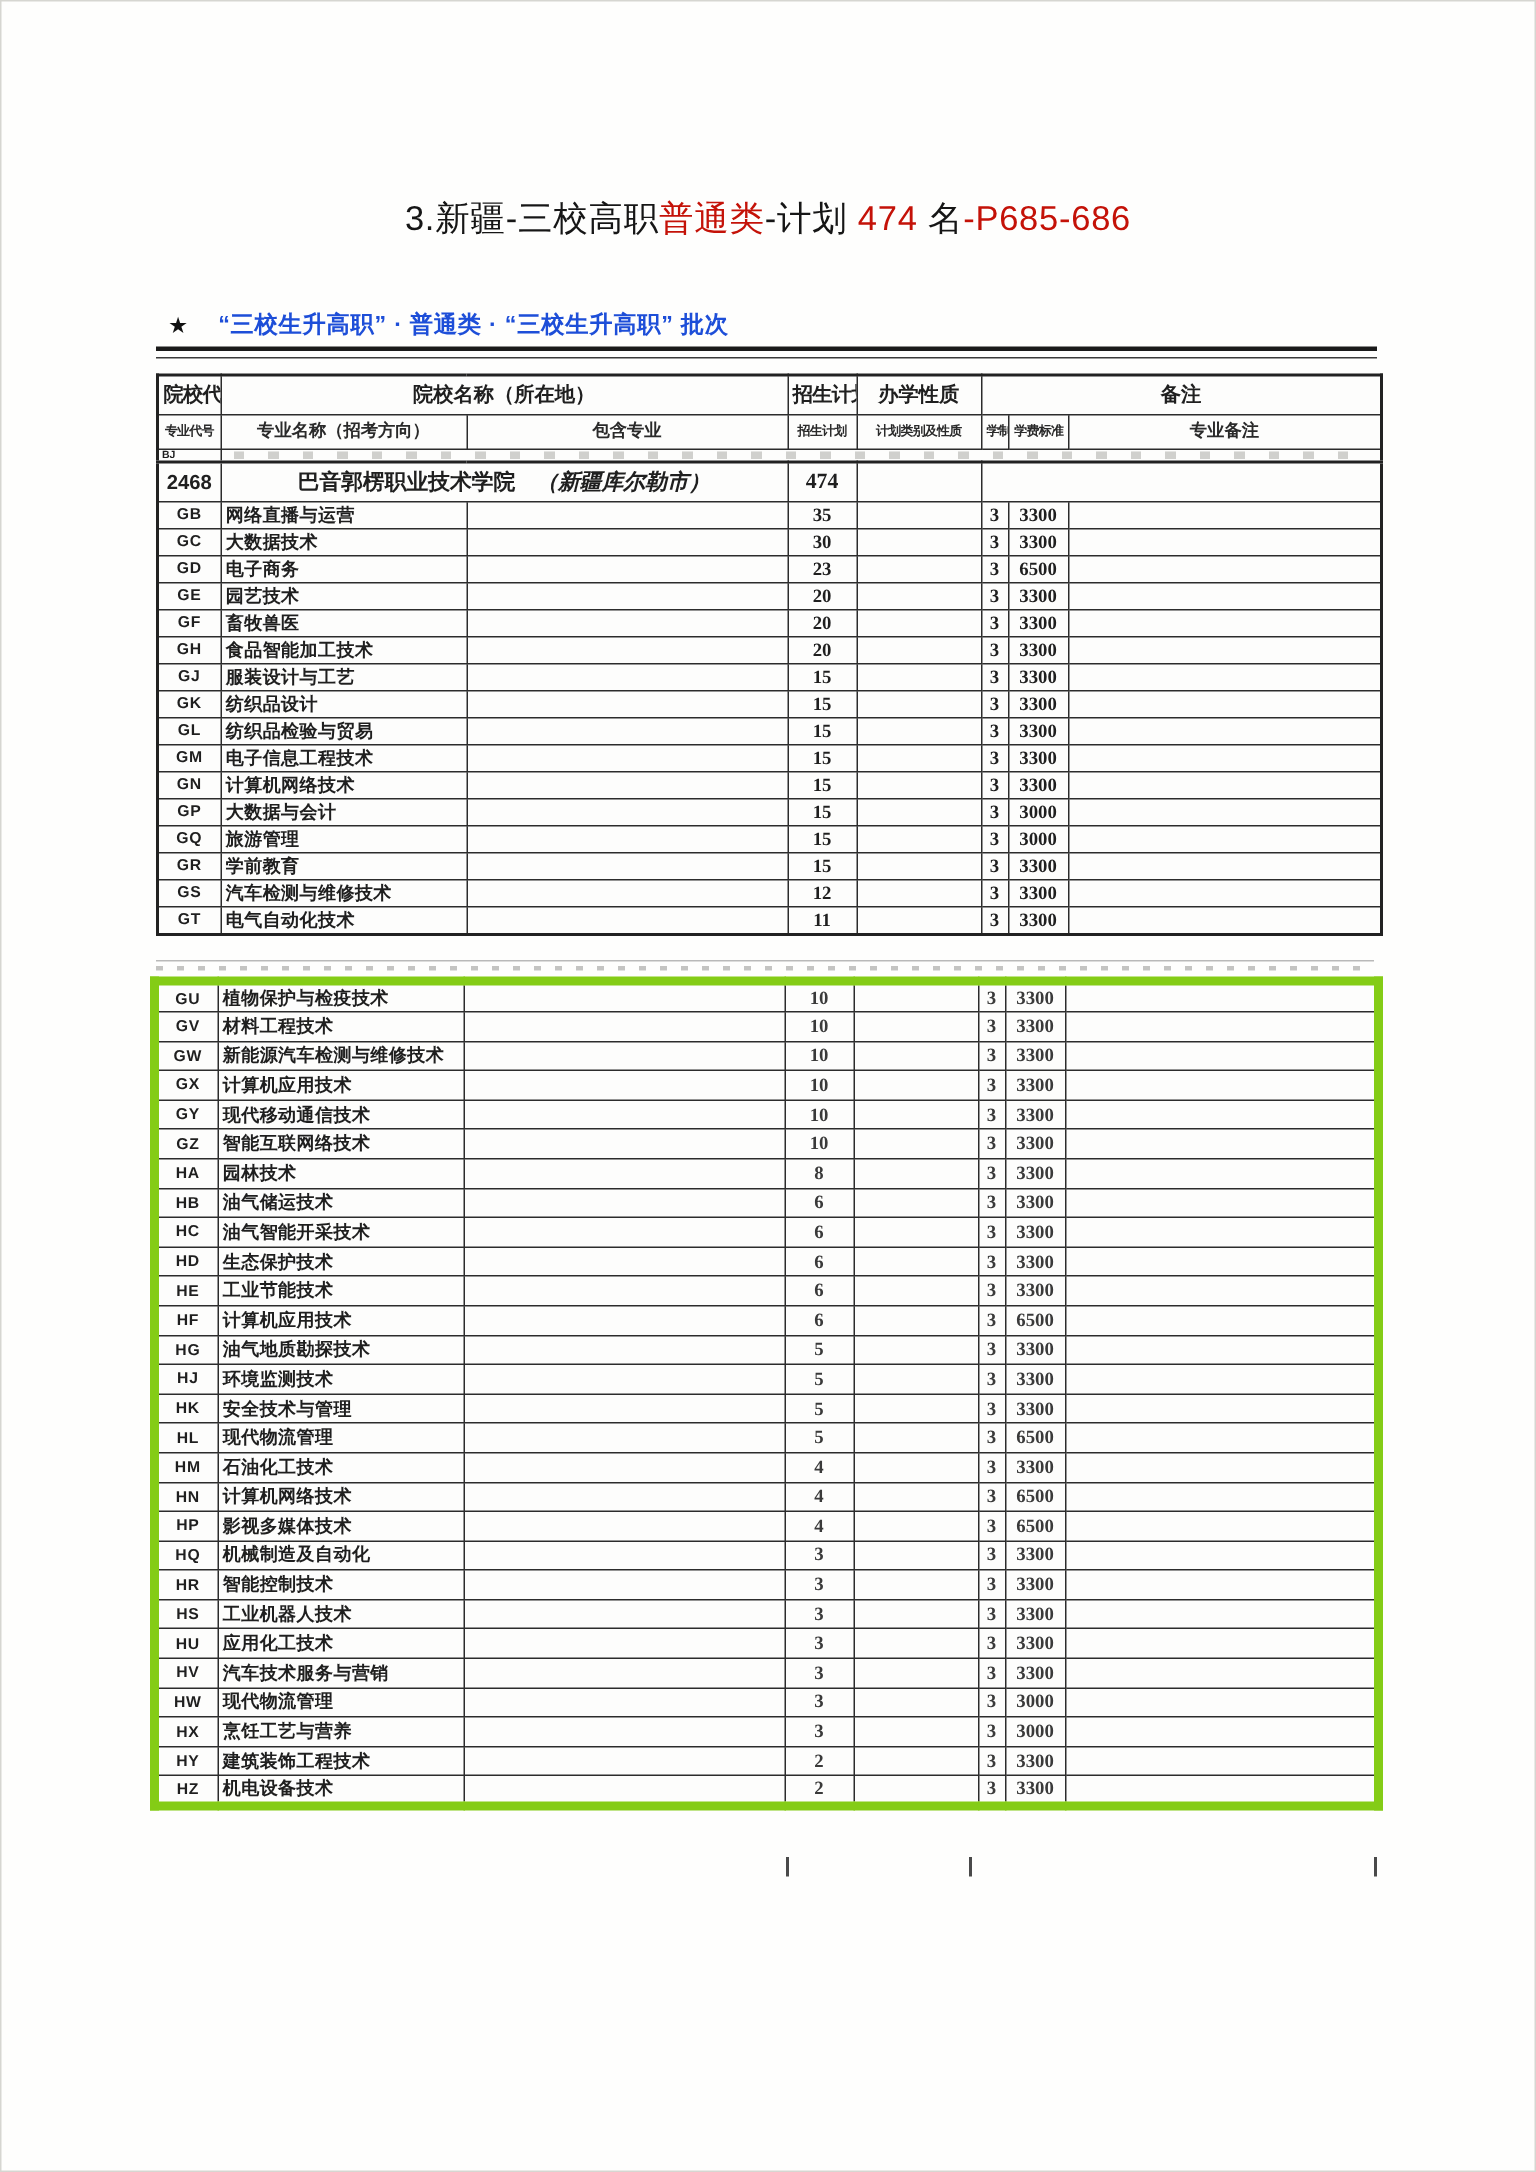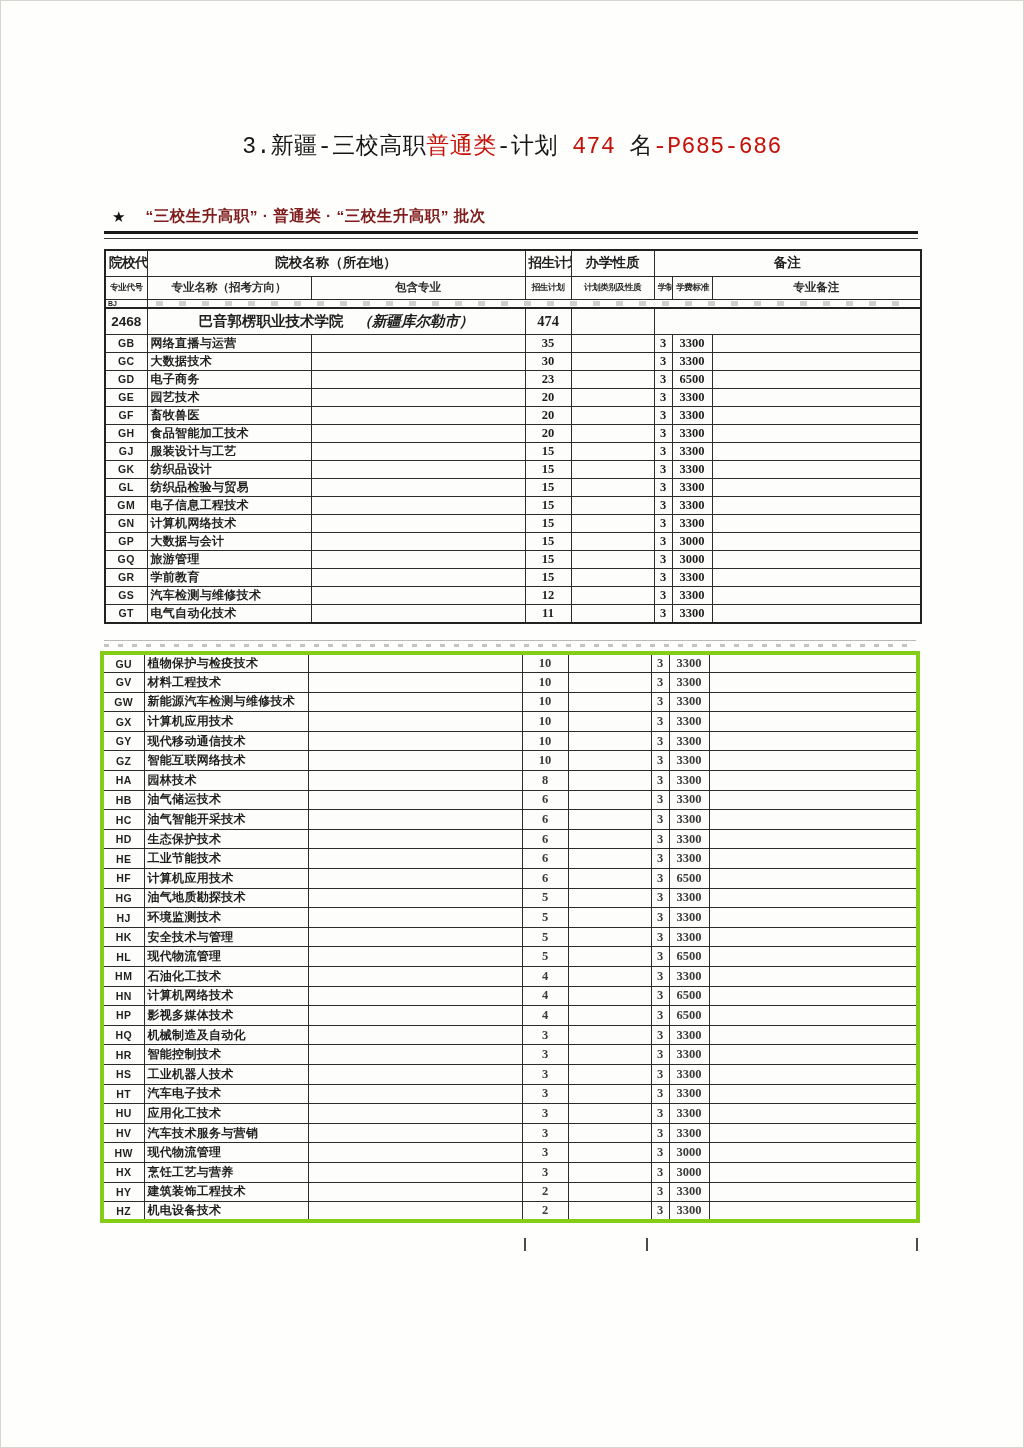--- a/index.html
+++ b/index.html
@@ -4,40 +4,40 @@
 <style>
   html,body{margin:0;padding:0;background:#ffffff;}
   .page{
     position:relative;width:1024px;height:1448px;background:#fefefd;
     box-shadow:inset 0 0 0 1px #d6d6d1;overflow:hidden;
     font-family:"Liberation Sans","DejaVu Sans",sans-serif;color:#1b1b1b;
   }
   
   .doc-title{
     position:absolute;top:130px;left:0;width:100%;text-align:center;
-    font-family:Liberation Mono, monospace;
+    font-family:Liberation Sans, sans-serif;
     font-size:23px;font-weight:400;letter-spacing:.5px;color:#161616;
   }
   .doc-title .red{color:#c41208;}
   
   .batch-line{position:absolute;top:206px;left:112px;width:800px;display:flex;align-items:center;}
   .batch-star{font-size:15px;margin-right:20px;color:#111;}
-  .batch-text{font-size:15.5px;font-weight:700;color:#7f1d1d;letter-spacing:.5px;}
+  .batch-text{font-size:15.5px;font-weight:700;color:#1d4ed8;letter-spacing:.5px;}
   .batch-rule{
     position:absolute;top:231px;left:104px;width:814px;height:4px;
     border-top:3px solid #1a1a1a;border-bottom:1.5px solid #3a3a3a;
   }
   
   table.plan{border-collapse:collapse;table-layout:fixed;position:absolute;background:#fdfdfc;}
   table.plan td,table.plan th{
     border:1px solid #2c2c2c;padding:0 3px;overflow:hidden;white-space:nowrap;
     font-weight:700;color:#1f1f1f;
   }
   table.seg1{top:249px;left:104px;width:817px;border:2px solid #222;}
-  table.seg2{top:651px;left:100px;width:817px;border:4px solid #84cc16;color:#2e2e2e;}
+  table.seg2{top:651px;left:100px;width:817px;border:6px solid #84cc16;color:#2e2e2e;}
   tr.hdr1{height:26px;}
   tr.hdr1 th{font-size:13.5px;text-align:center;}
   tr.hdr2{height:23px;}
   tr.hdr2 th{font-size:9px;text-align:center;font-weight:700;color:#2a2a2a;transform:scale(.96);}
   th.small{font-size:8.5px;letter-spacing:-.5px;}
   tr.sliver{height:9px;}
   tr.sliver td{border-bottom:2px solid #222;padding:0 2px;}
   .sliver-code{font-size:7px;color:#555;line-height:7px;}
   .sliver-smudge{
     height:5px;
@@ -525,30 +525,20 @@
           <td class="cell-code">HS</td>
           <td class="cell-name">工业机器人技术</td>
           <td class="cell-include"></td>
           <td class="cell-plan">3</td>
           <td class="cell-type"></td>
           <td class="cell-years">3</td>
           <td class="cell-fee">3300</td>
           <td class="cell-remark"></td>
         </tr>
         <tr class="major-row">
-          <td class="cell-code">HT</td>
-          <td class="cell-name">汽车电子技术</td>
-          <td class="cell-include"></td>
-          <td class="cell-plan">3</td>
-          <td class="cell-type"></td>
-          <td class="cell-years">3</td>
-          <td class="cell-fee">3300</td>
-          <td class="cell-remark"></td>
-        </tr>
-        <tr class="major-row">
           <td class="cell-code">HU</td>
           <td class="cell-name">应用化工技术</td>
           <td class="cell-include"></td>
           <td class="cell-plan">3</td>
           <td class="cell-type"></td>
           <td class="cell-years">3</td>
           <td class="cell-fee">3300</td>
           <td class="cell-remark"></td>
         </tr>
         <tr class="major-row">

